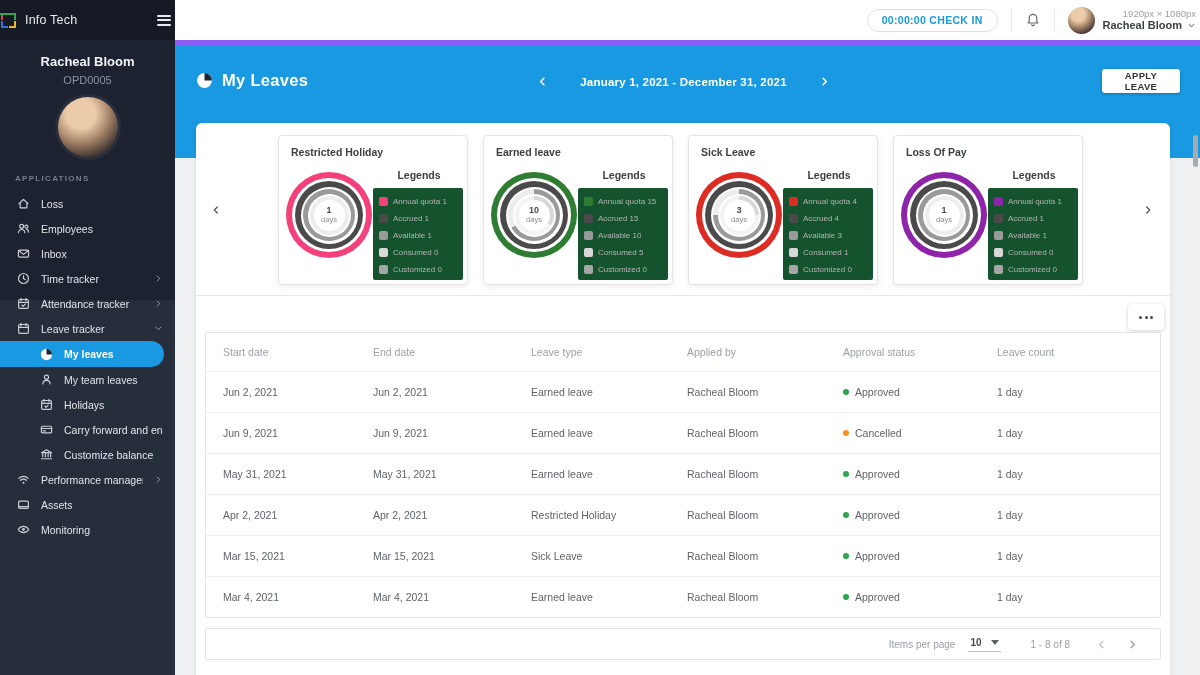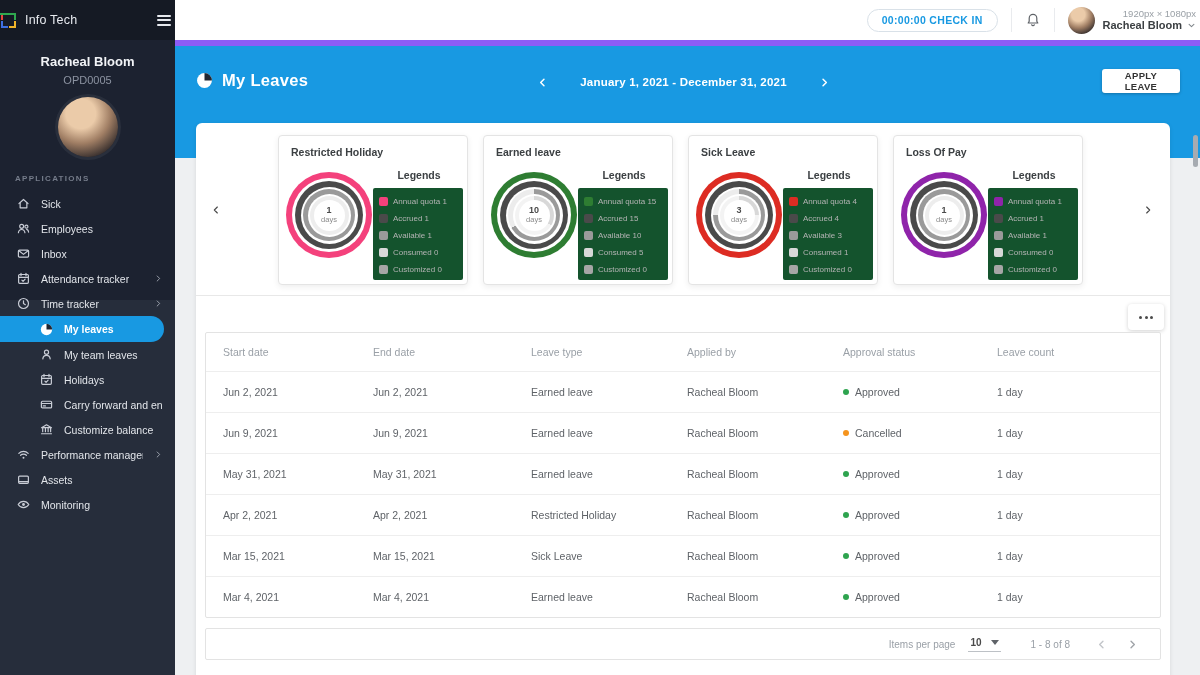--- a/index.html
+++ b/index.html
@@ -42,21 +42,21 @@
   .avatar-sm{width:27px;height:27px;border-radius:50%;flex:none;
     background:radial-gradient(circle at 38% 28%,#EBCBA9 0 26%,#A07E64 52%,#3E3431 78%)}
   .ustack{display:flex;flex-direction:column;align-items:flex-end;line-height:1.2}
   .ures{font-size:9.5px;color:#9AA0A6}
   .urow{display:flex;align-items:center;gap:5px}
   .uname2{font-size:11px;color:#3C4043;font-weight:600}
   .ucaret{color:#80868B;display:flex}
   .blueband{position:absolute;left:0;right:0;top:40px;height:118px;background:#1899E2;z-index:1}
   .ptitle{position:absolute;left:21px;top:31px;display:flex;align-items:center;gap:9px;color:#FFF;font-size:16.5px;font-weight:600;letter-spacing:.3px}
   .ptitle .picon{display:flex}
-  .datenav{position:absolute;left:0;right:8px;top:36px;display:flex;align-items:center;justify-content:center;gap:32px;color:#FFF}
+  .datenav{position:absolute;left:0;right:8px;top:36px;display:flex;align-items:flex-start;justify-content:center;gap:32px;color:#FFF}
   .datelabel{font-size:11.5px;font-weight:700;letter-spacing:.2px}
   .dchev{display:flex;cursor:pointer;color:#FFF}
   .applybtn{position:absolute;right:20px;top:29px;width:78px;height:24px;background:#FFF;border:none;border-radius:3px;font-size:9.5px;font-weight:700;color:#333;letter-spacing:.3px;display:flex;align-items:center;justify-content:center;cursor:pointer;box-shadow:0 1px 3px rgba(0,0,0,.25);font-family:inherit}
   
   .panel{position:absolute;left:21px;top:123px;width:974px;height:567px;background:#FFF;border-radius:6px 6px 2px 2px;box-shadow:0 1px 4px rgba(0,0,0,.10);z-index:2}
   .carousel{position:absolute;left:0;right:0;top:0;height:172px;border-bottom:1px solid #E8E8E8}
   .car-arrow{position:absolute;top:76px;width:22px;height:22px;display:flex;align-items:center;justify-content:center;color:#4A4A4A;cursor:pointer;background:none;border:none}
   .car-left{left:9px}.car-right{right:11px}
   .cards{position:absolute;left:82px;top:12px;display:flex;gap:15px}
   .lcard{width:190px;height:150px;background:#FFF;border:1px solid #E4E4E4;border-radius:4px;box-shadow:0 2px 6px rgba(0,0,0,.07);position:relative;box-sizing:border-box}
@@ -119,21 +119,21 @@
   </div>
   <div class="apps">APPLICATIONS</div>
   <nav id="sidenav">
       <div class="nav-item">
         <span class="nicon">
           <svg viewBox="0 0 12 12" fill="none" stroke="currentColor" stroke-width="1.1" stroke-linecap="round" stroke-linejoin="round">
             <path d="M1.8 6.1 6 2.3l4.2 3.8"></path>
             <path d="M2.9 5.4V10h6.2V5.4"></path>
           </svg>
         </span>
-        <span class="nlabel">Sick</span>
+        <span class="nlabel">Loss</span>
       </div>
       <div class="nav-item">
         <span class="nicon">
           <svg viewBox="0 0 12 12" fill="none" stroke="currentColor" stroke-width="1.1" stroke-linecap="round" stroke-linejoin="round">
             <circle cx="4.3" cy="4" r="1.8"></circle>
             <path d="M1.3 9.9c.2-1.9 1.4-3 3-3s2.8 1.1 3 3"></path>
             <circle cx="8.7" cy="4.3" r="1.4"></circle>
             <path d="M8.9 6.8c1.1.3 1.7 1.2 1.8 2.5"></path>
           </svg>
         </span>
@@ -144,43 +144,57 @@
           <svg viewBox="0 0 12 12" fill="none" stroke="currentColor" stroke-width="1.1" stroke-linecap="round" stroke-linejoin="round">
             <rect x="1.3" y="2.9" width="9.4" height="6.4" rx="1"></rect>
             <path d="m1.8 3.5 4.2 3.3 4.2-3.3"></path>
           </svg>
         </span>
         <span class="nlabel">Inbox</span>
       </div>
       <div class="nav-item">
         <span class="nicon">
           <svg viewBox="0 0 12 12" fill="none" stroke="currentColor" stroke-width="1.1" stroke-linecap="round" stroke-linejoin="round">
+            <circle cx="6" cy="6" r="4.6"></circle>
+            <path d="M6 3.5V6l1.7 1.1"></path>
+          </svg>
+        </span>
+        <span class="nlabel">Time tracker</span>
+        <span class="nchev">
+          <svg viewBox="0 0 12 12" fill="none" stroke="currentColor" stroke-width="1.1" stroke-linecap="round" stroke-linejoin="round">
+            <path d="m4.2 2.6 3.4 3.4-3.4 3.4"></path>
+          </svg>
+        </span>
+      </div>
+      <div class="nav-item">
+        <span class="nicon">
+          <svg viewBox="0 0 12 12" fill="none" stroke="currentColor" stroke-width="1.1" stroke-linecap="round" stroke-linejoin="round">
             <rect x="1.5" y="2.3" width="9" height="8.2" rx="1"></rect>
             <path d="M3.7 1.2v2.2M8.3 1.2v2.2M1.5 4.9h9"></path>
             <path d="m4.5 7.5 1.1 1.1 1.9-2"></path>
           </svg>
         </span>
         <span class="nlabel">Attendance tracker</span>
         <span class="nchev">
           <svg viewBox="0 0 12 12" fill="none" stroke="currentColor" stroke-width="1.1" stroke-linecap="round" stroke-linejoin="round">
             <path d="m4.2 2.6 3.4 3.4-3.4 3.4"></path>
           </svg>
         </span>
       </div>
       <div class="nav-item">
         <span class="nicon">
           <svg viewBox="0 0 12 12" fill="none" stroke="currentColor" stroke-width="1.1" stroke-linecap="round" stroke-linejoin="round">
-            <circle cx="6" cy="6" r="4.6"></circle>
-            <path d="M6 3.5V6l1.7 1.1"></path>
-          </svg>
-        </span>
-        <span class="nlabel">Time tracker</span>
+            <rect x="1.5" y="2.3" width="9" height="8.2" rx="1"></rect>
+            <path d="M3.7 1.2v2.2M8.3 1.2v2.2M1.5 4.9h9"></path>
+          </svg>
+        </span>
+        <span class="nlabel">Leave tracker</span>
         <span class="nchev">
           <svg viewBox="0 0 12 12" fill="none" stroke="currentColor" stroke-width="1.1" stroke-linecap="round" stroke-linejoin="round">
-            <path d="m4.2 2.6 3.4 3.4-3.4 3.4"></path>
+            <path d="m2.6 4.2 3.4 3.4 3.4-3.4"></path>
           </svg>
         </span>
       </div>
       <div class="nav-item sub active">
         <span class="nicon">
           <svg viewBox="0 0 12 12">
             <circle cx="6" cy="6" r="5.2" fill="currentColor"></circle>
             <path d="M6 6V.8A5.2 5.2 0 0 1 11.2 6Z" fill="#1F2633"></path>
           </svg>
         </span>

